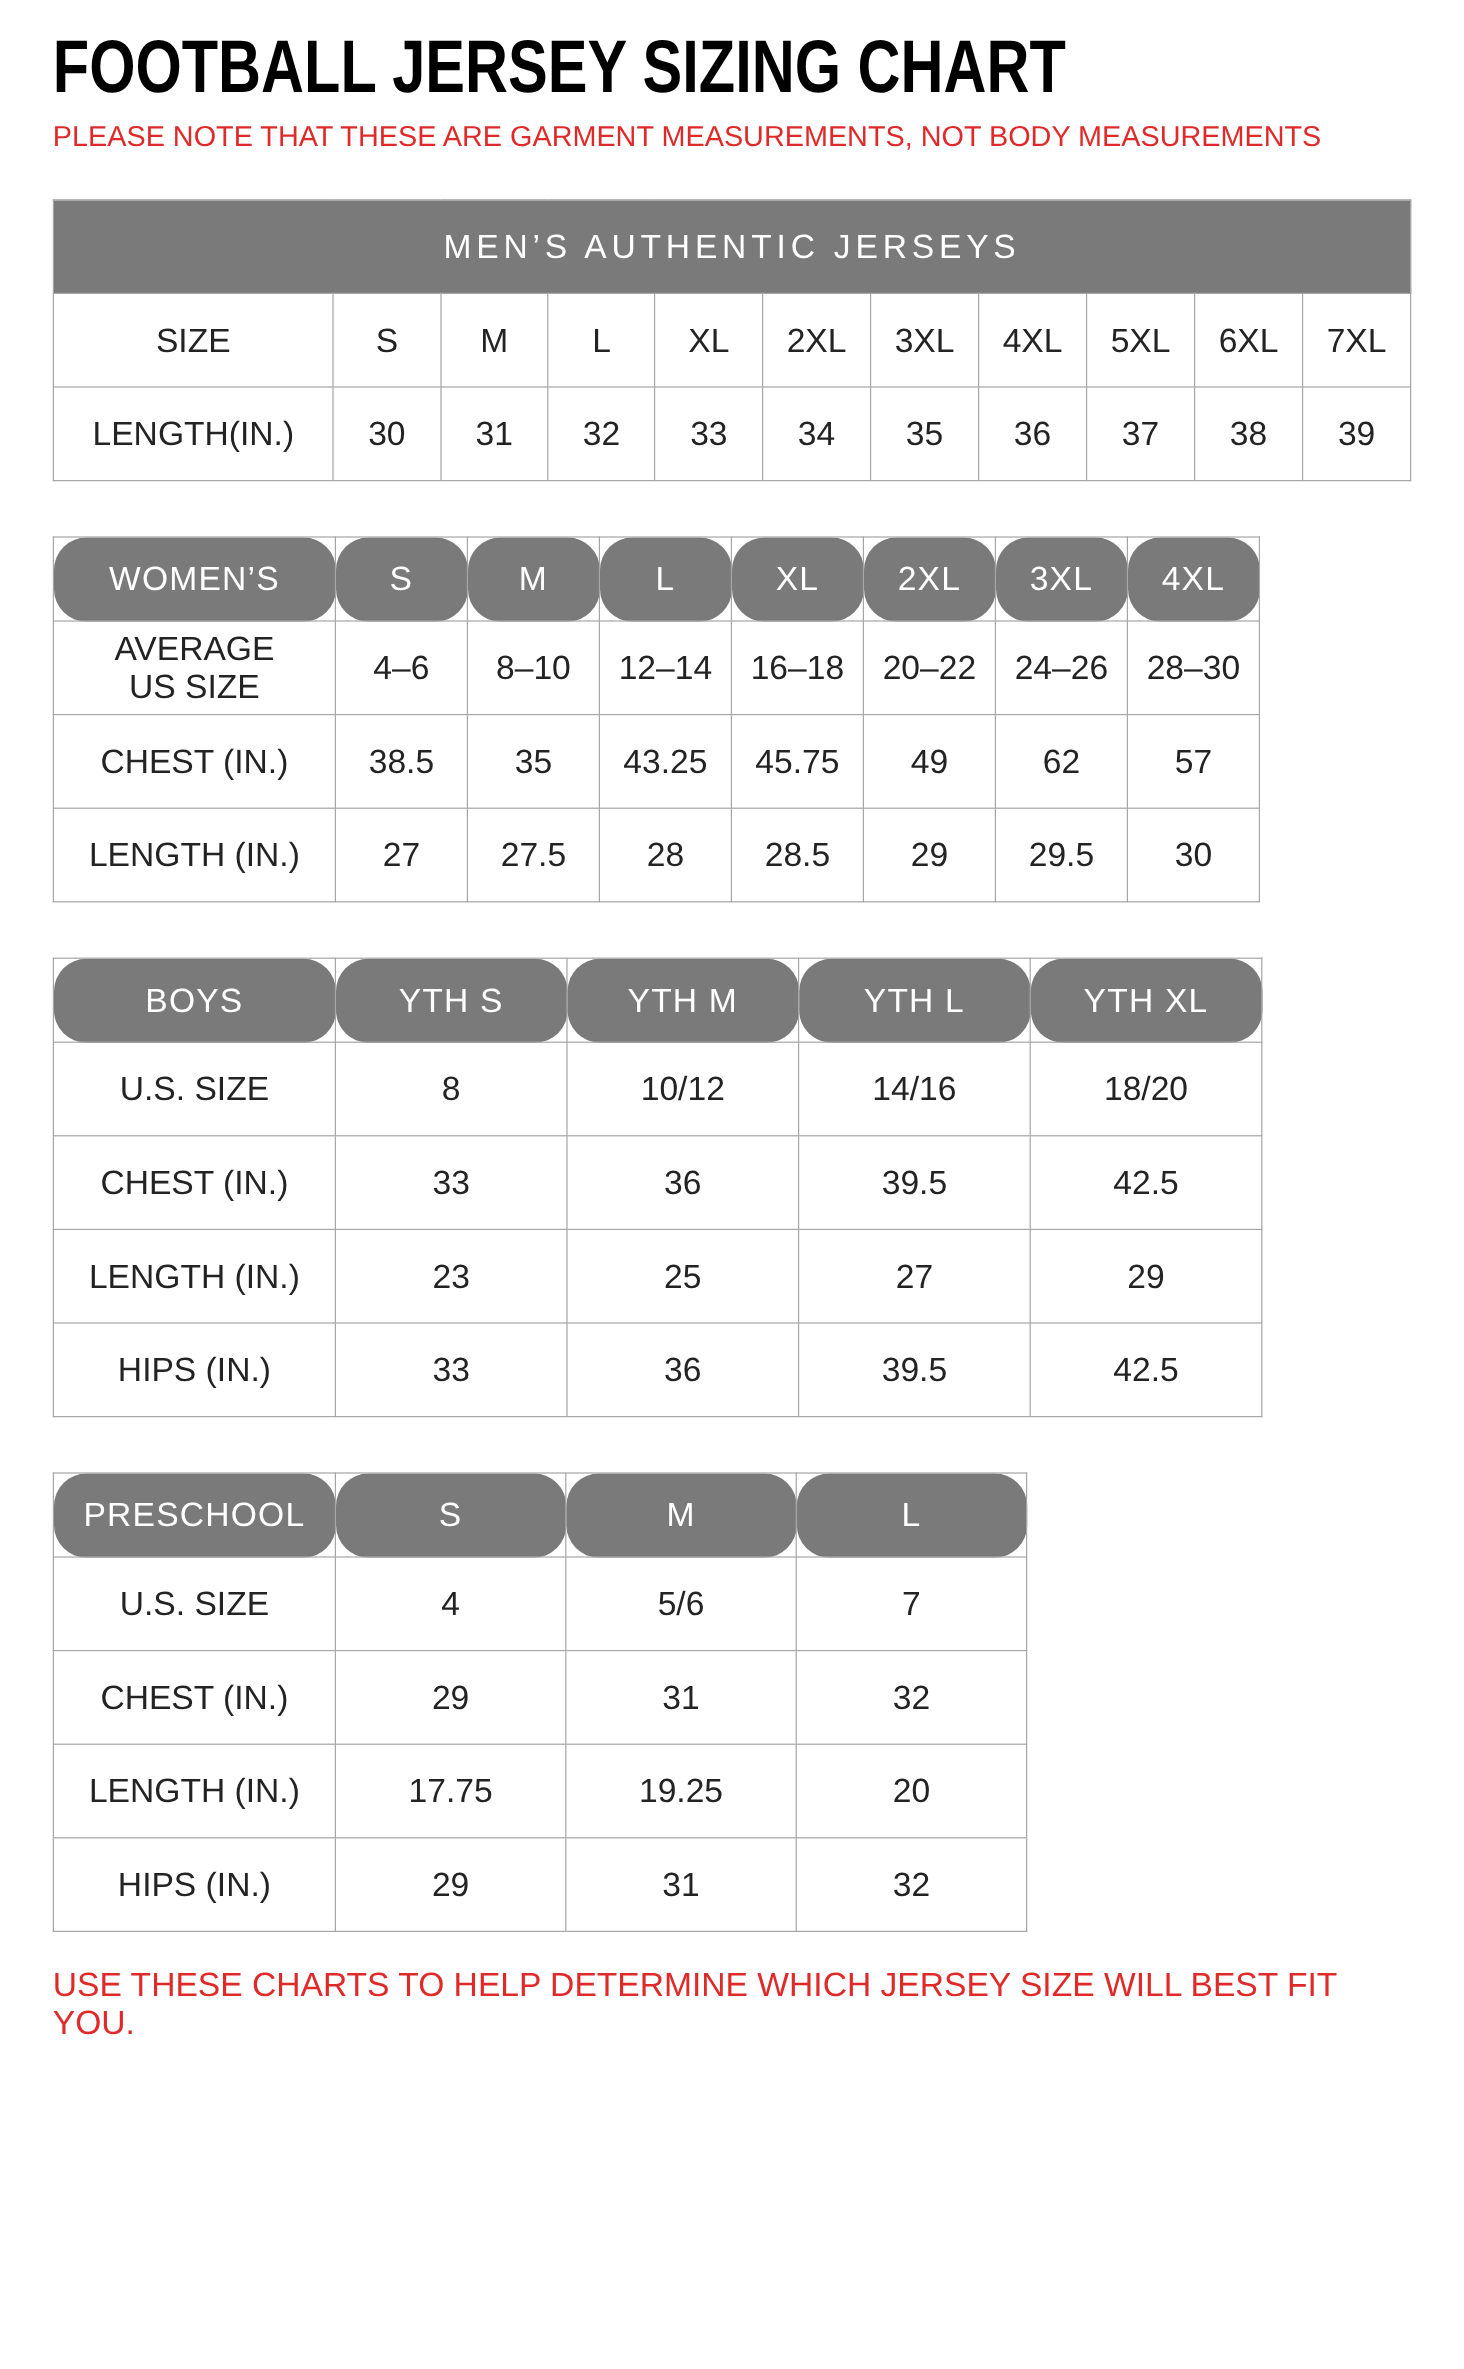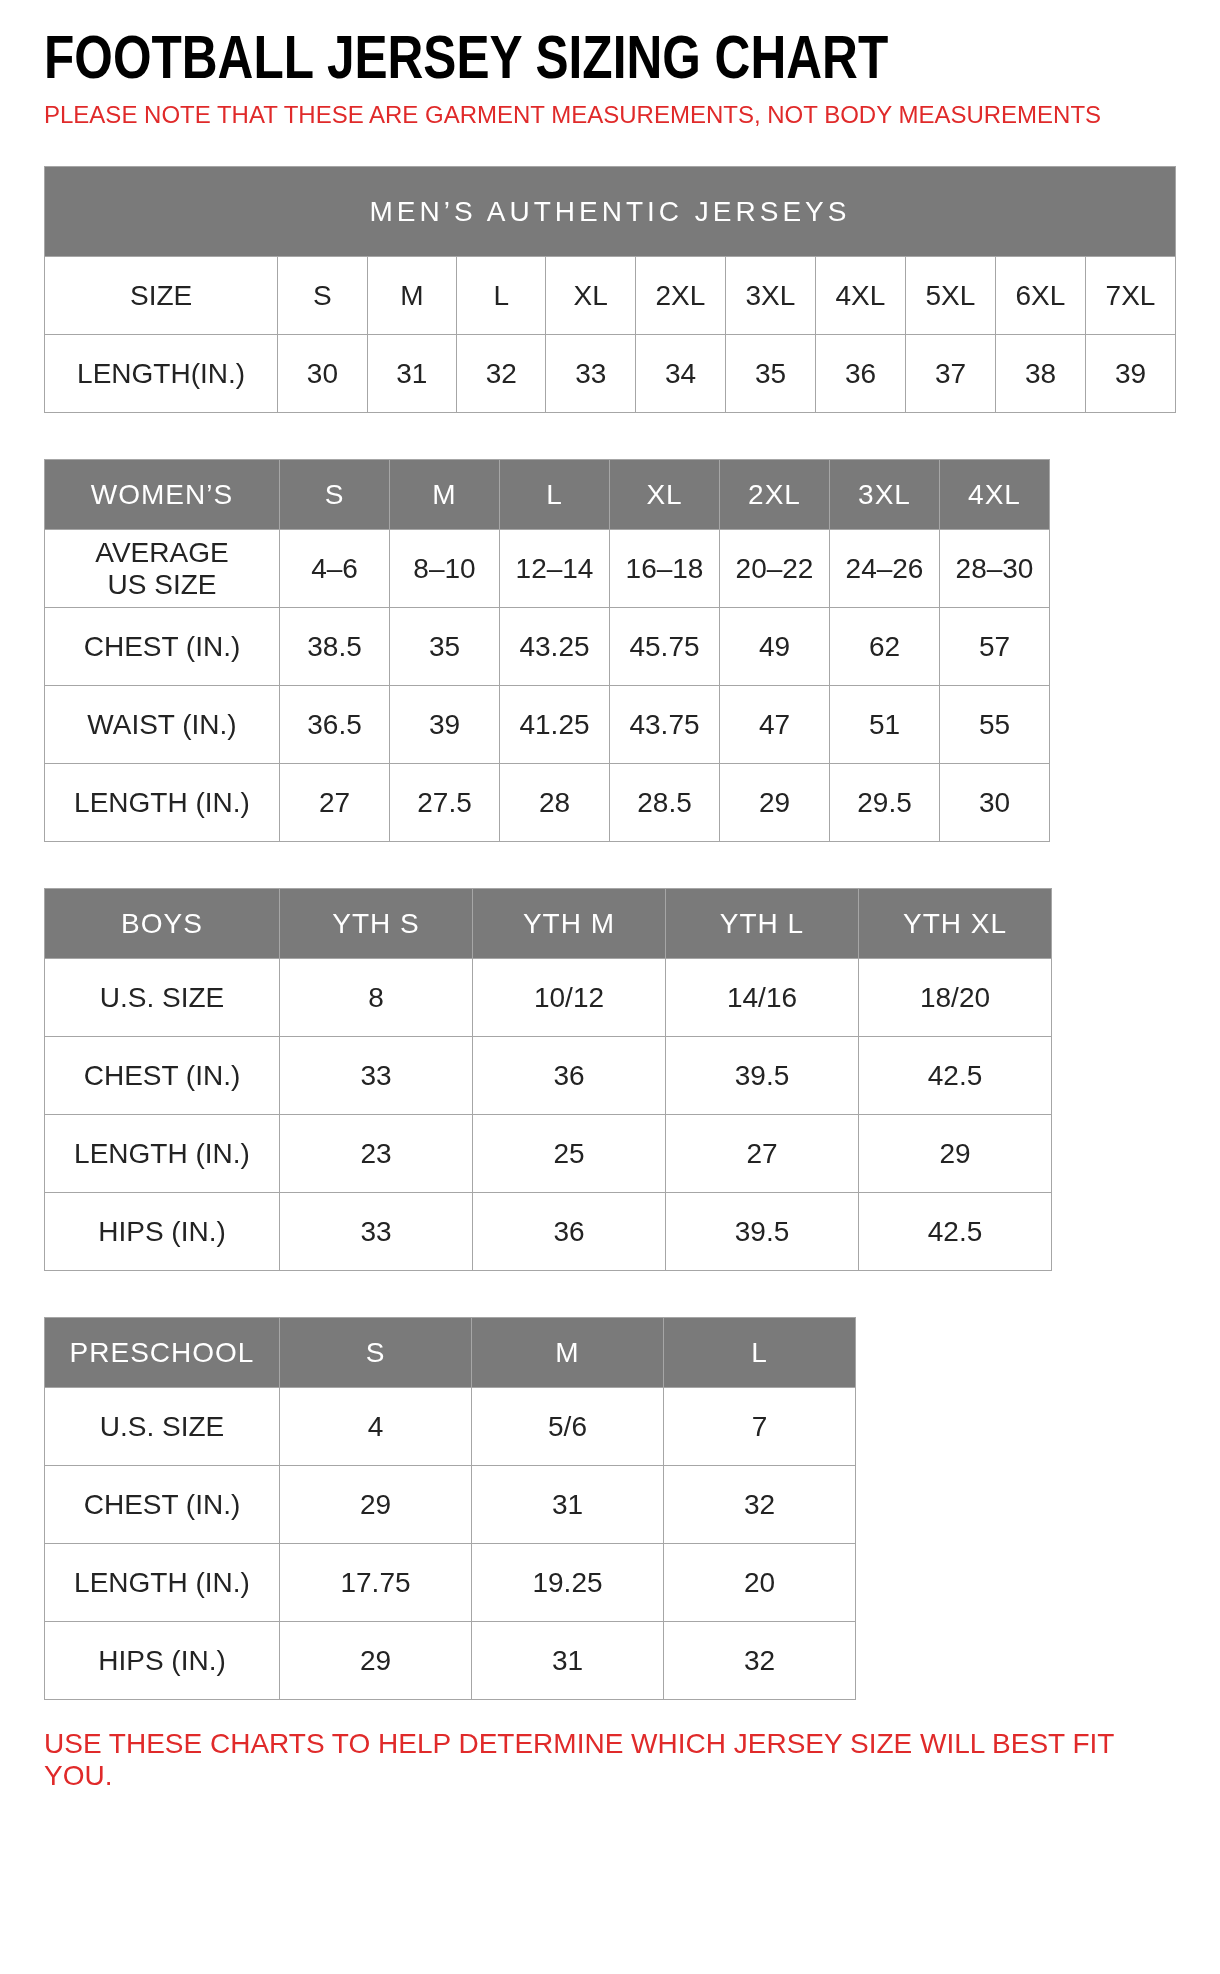--- a/index.html
+++ b/index.html
@@ -50,22 +50,22 @@
     padding:6px 4px;
   }
   .sizing-table td{ height:78px; }
   .row-label{ white-space:pre-line; }
 
   .band{
     background:var(--header-gray);
     color:#ffffff;
     border-color:#999999;
   }
-  .title-band{ height:90px; font-size:33px; letter-spacing:4px; }
-  .band-row .band{ height:70px; letter-spacing:1px; }
+  .title-band{ height:78px; font-size:33px; letter-spacing:4px; }
+  .band-row .band{ height:70px; letter-spacing:1px;border-radius:27px; }
 
   col.c-label{ width:235px; }
   table.mens col.c-val{ width:91px; }
   table.womens col.c-val{ width:110px; }
   table.boys col.c-val{ width:193px; }
   table.preschool col.c-val{ width:192px; }
   table.preschool{ margin-bottom:28px;padding-left:40px; }
 
   .footer-note{
     color:var(--accent);
@@ -169,30 +169,20 @@
         <td class="row-label">CHEST (IN.)</td>
         <td>38.5</td>
         <td>35</td>
         <td>43.25</td>
         <td>45.75</td>
         <td>49</td>
         <td>62</td>
         <td>57</td>
       </tr>
       <tr>
-        <td class="row-label">WAIST (IN.)</td>
-        <td>36.5</td>
-        <td>39</td>
-        <td>41.25</td>
-        <td>43.75</td>
-        <td>47</td>
-        <td>51</td>
-        <td>55</td>
-      </tr>
-      <tr>
         <td class="row-label">LENGTH (IN.)</td>
         <td>27</td>
         <td>27.5</td>
         <td>28</td>
         <td>28.5</td>
         <td>29</td>
         <td>29.5</td>
         <td>30</td>
       </tr>
     </tbody>

